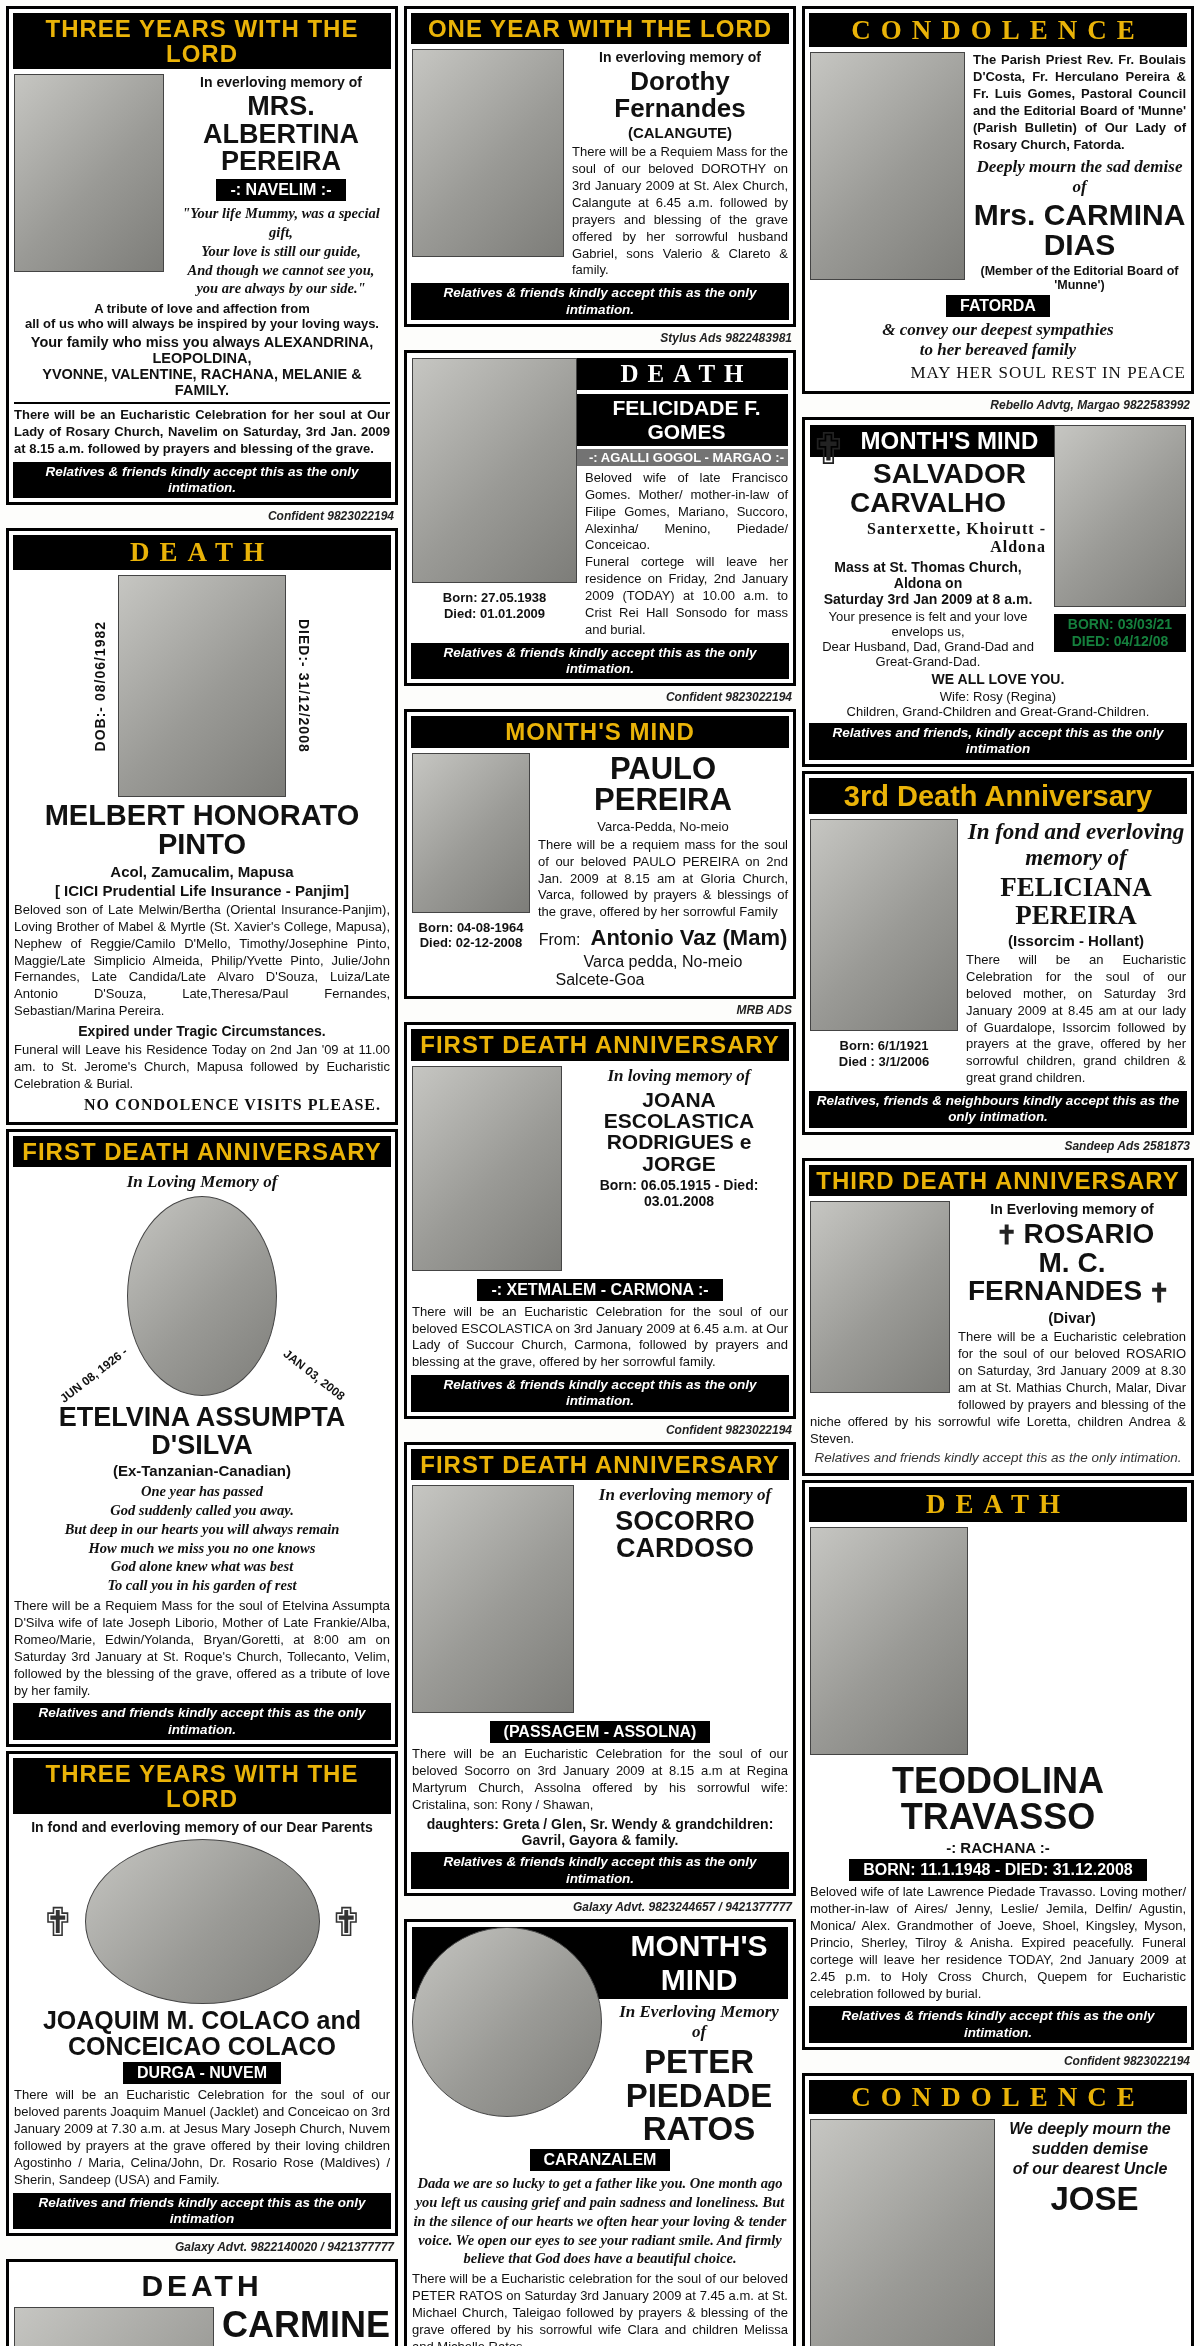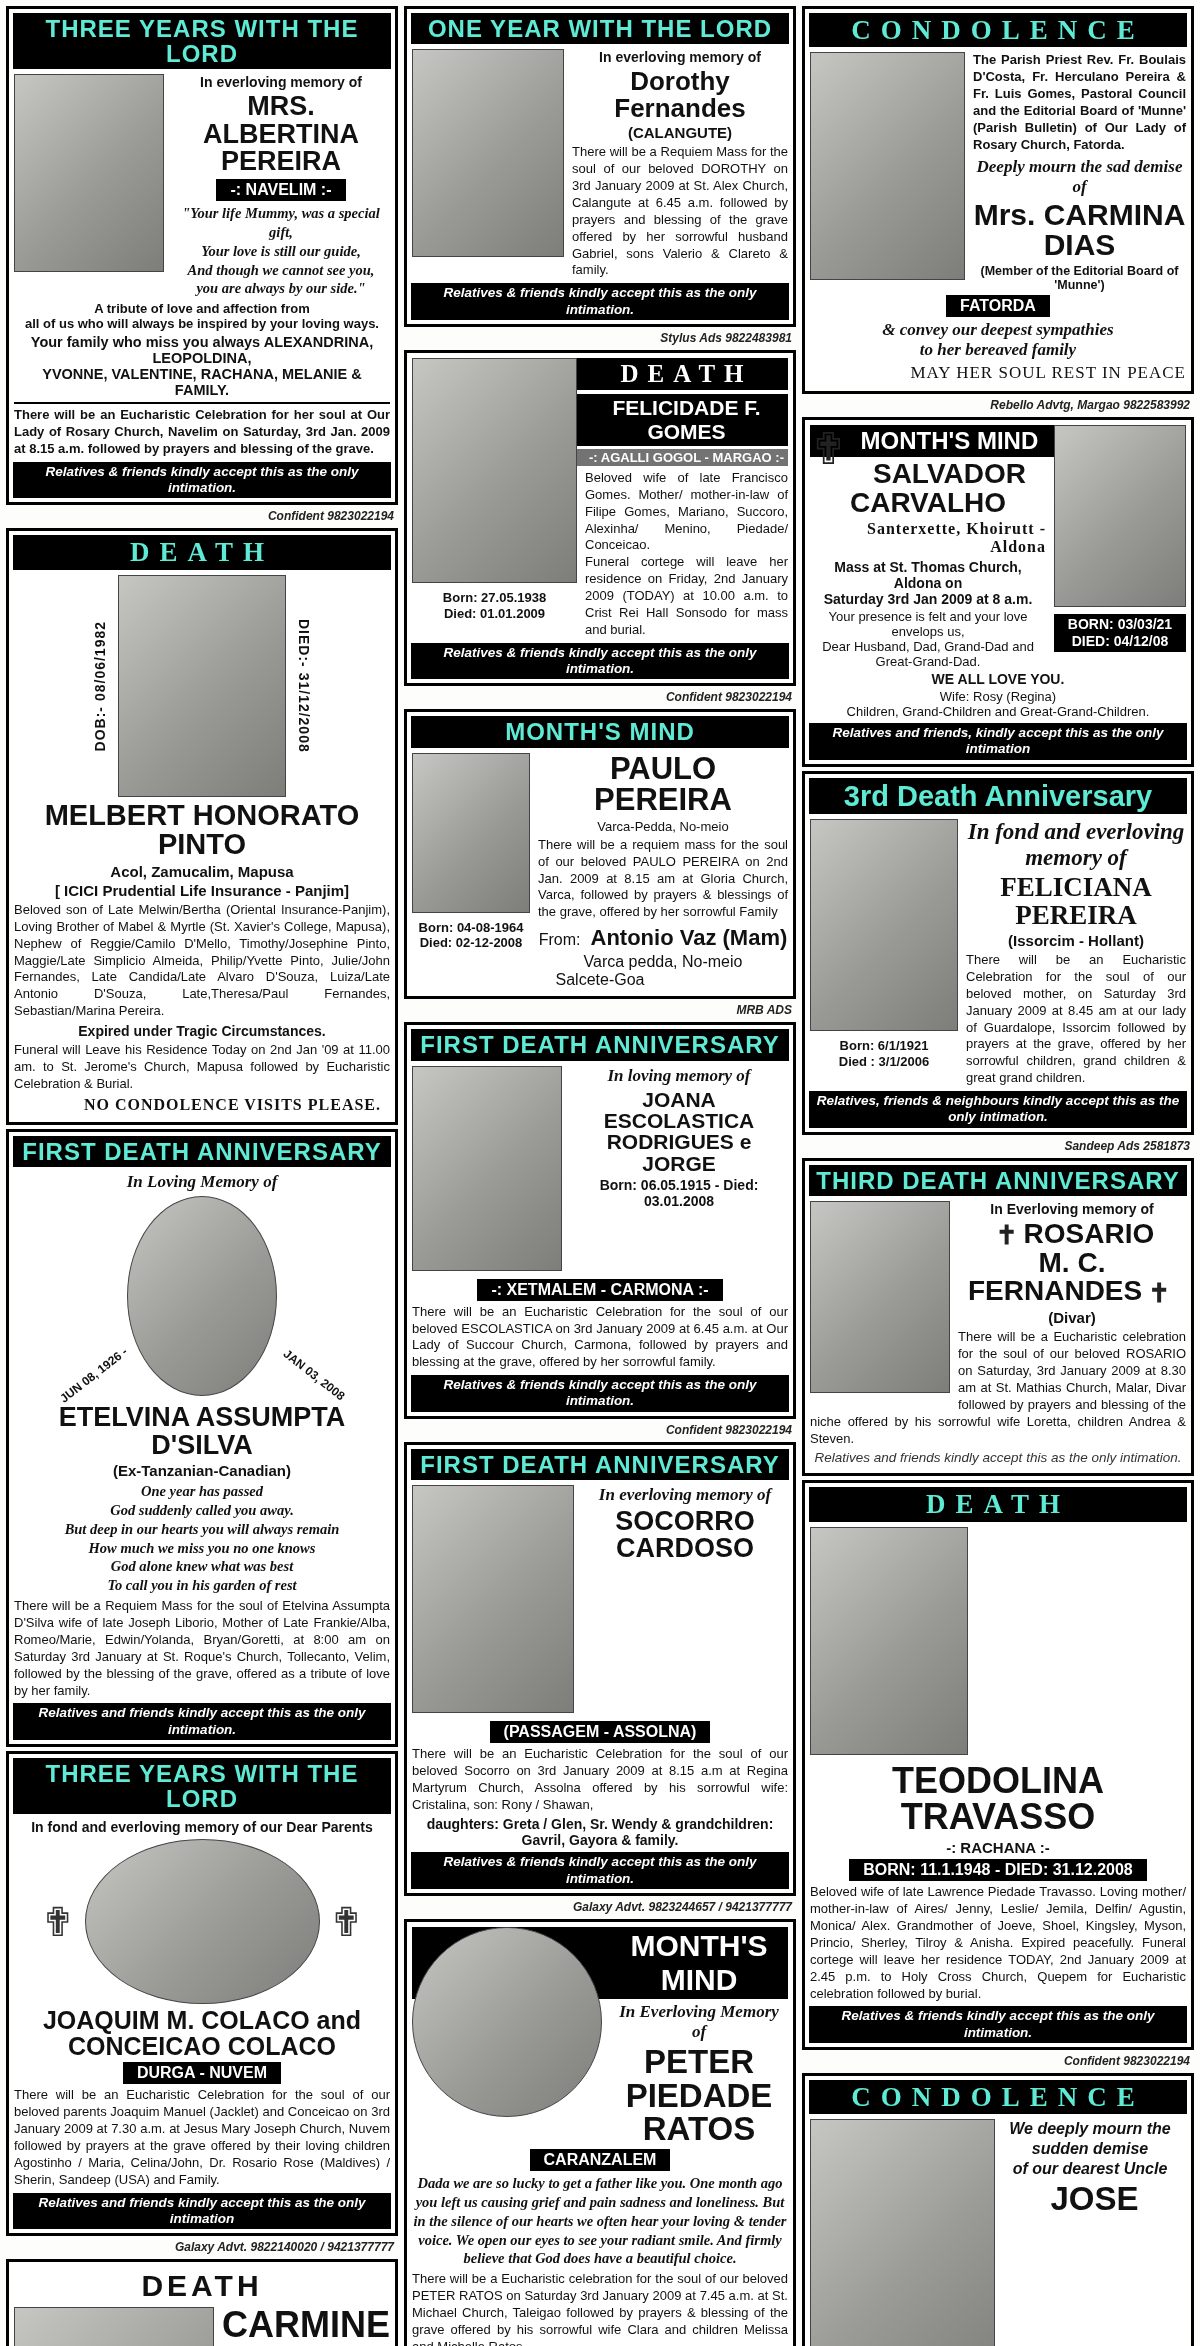--- a/index.html
+++ b/index.html
@@ -3,32 +3,32 @@
 <meta charset="utf-8">
 <style>
   html,body{margin:0;padding:0;background:#e8e8e4;}
   .page{width:1200px;min-height:2346px;background:#fdfdfb;margin:0 auto;box-sizing:border-box;
         padding:6px;display:flex;gap:6px;font-family:"Liberation Sans",sans-serif;color:#111;}
   .col{width:392px;flex:0 0 392px;display:flex;flex-direction:column;}
   .notice{border:3px solid #000;background:#fff;padding:5px;margin-bottom:4px;overflow:hidden;}
   .credit{text-align:right;font-size:12px;font-weight:bold;font-style:italic;color:#222;
           padding:1px 4px 5px 0;line-height:1.1;}
   
-  .h-bar{background:#000;color:#5eead4;text-align:center;font-weight:bold;font-size:24px;
+  .h-bar{background:#000;color:#eab308;text-align:center;font-weight:bold;font-size:24px;
          padding:3px 2px;margin:-1px -1px 5px -1px;letter-spacing:1px;line-height:1.05;}
   .h-bar.outline{font-family:"Liberation Serif",serif;letter-spacing:10px;font-size:27px;}
   .h-bar.mixed{font-size:29px;letter-spacing:0;}
   .h-plain{text-align:center;font-weight:bold;font-size:30px;letter-spacing:4px;margin:2px 0 4px;}
   
   .ph{background:linear-gradient(135deg,#c6c6c2,#9a9a96 55%,#7d7d79);border:1px solid #444;
       box-sizing:border-box;}
   .ph-wrap{float:left;margin:0 8px 4px 0;text-align:center;}
   .ph-wrap.right{float:right;margin:0 0 4px 8px;}
   .ph-cap{font-weight:bold;font-size:13px;line-height:1.2;margin-top:3px;white-space:pre-line;text-align:center;}
-  .ph-cap.inv{background:#000;color:#ffffff;padding:2px 4px;font-size:14px;}
+  .ph-cap.inv{background:#000;color:#15803d;padding:2px 4px;font-size:14px;}
   .ph-center{display:flex;justify-content:center;align-items:center;gap:10px;margin:4px 0;}
   .vlabel{font-weight:bold;font-size:14px;writing-mode:vertical-rl;letter-spacing:1px;}
   .vlabel.up{transform:rotate(180deg);}
   .oval{border-radius:50%;}
   .flank{font-size:40px;color:#333;line-height:1;}
   .ovalbox{position:relative;display:inline-block;}
   .rotdate{position:absolute;bottom:18px;font-weight:bold;font-size:12px;white-space:nowrap;}
   .rotdate.l{left:-74px;transform:rotate(-38deg);}
   .rotdate.r{right:-74px;transform:rotate(38deg);}
   

